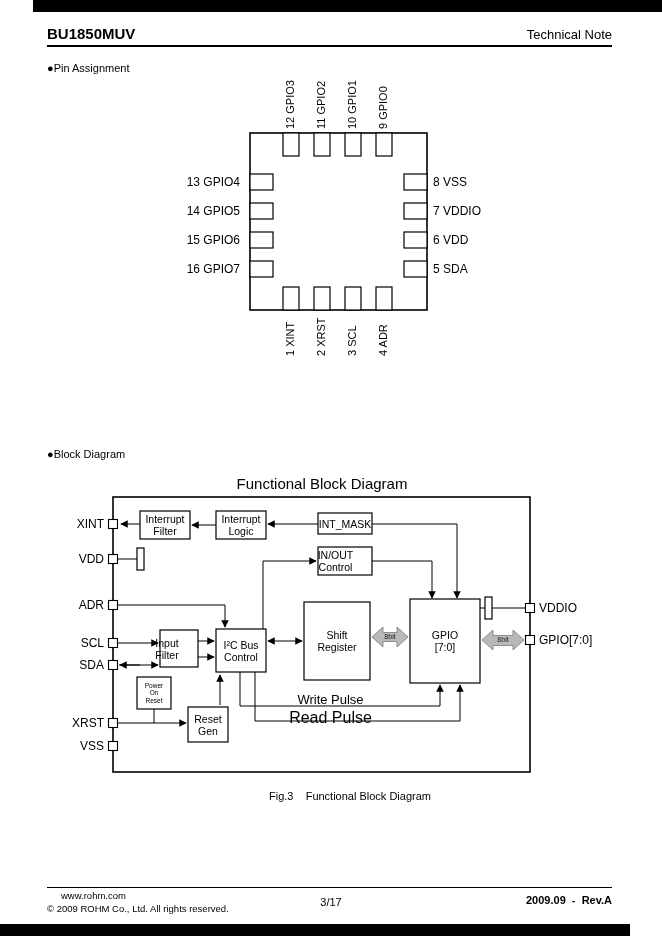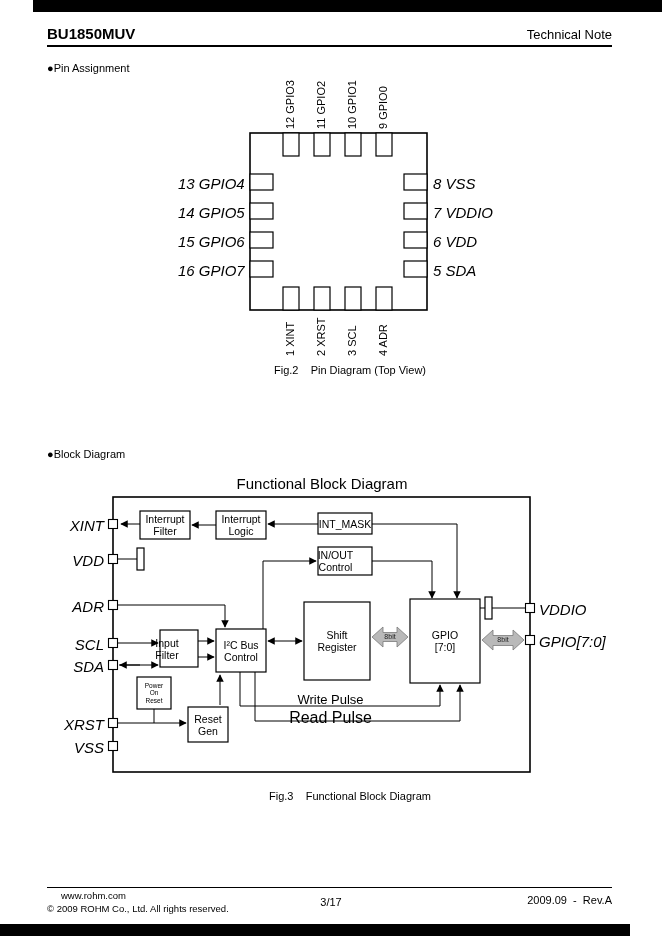--- a/index.html
+++ b/index.html
@@ -4,21 +4,21 @@
 <style>
   html,body{margin:0;padding:0;background:#ddd;}
   .page{position:relative;width:662px;height:936px;background:#ffffff;
         font-family:"Liberation Sans","DejaVu Sans",sans-serif;color:#000;overflow:hidden;}
   .svg-layer{position:absolute;left:0;top:0;z-index:0;}
   .txt{position:absolute;z-index:1;white-space:pre;line-height:1.25;}
   .r{text-align:right;}
   .c{text-align:center;}
   .vlabel{position:absolute;z-index:1;white-space:nowrap;height:13px;line-height:13px;
           font-size:11px;transform:rotate(-90deg);transform-origin:left bottom;}
-  .pinlbl{font-size:15px;font-style:italic;}
+  .pinlbl{font-size:12px;}
   .blk{position:absolute;z-index:1;display:flex;flex-direction:column;align-items:center;
        justify-content:center;text-align:center;font-size:10.5px;line-height:12px;}
   .bar{position:absolute;background:#000;z-index:2;}
   .rule{position:absolute;background:#000;z-index:1;}
   .buslbl{position:absolute;z-index:1;font-size:7px;text-align:center;line-height:8px;color:#222;}
 </style>
 </head>
 <body>
 
 <div class="page">
@@ -136,21 +136,20 @@
   <div class="vlabel" style="left:297px;top:116px">12 GPIO3</div>
   <div class="vlabel" style="left:328px;top:116px">11 GPIO2</div>
   <div class="vlabel" style="left:359px;top:116px">10 GPIO1</div>
   <div class="vlabel" style="left:390px;top:116px">9 GPIO0</div>
 
   <div class="vlabel" style="left:297px;top:343px">1 XINT</div>
   <div class="vlabel" style="left:328px;top:343px">2 XRST</div>
   <div class="vlabel" style="left:359px;top:343px">3 SCL</div>
   <div class="vlabel" style="left:390px;top:343px">4 ADR</div>
 
-  <div class="txt c" style="left:200px;top:364px;width:300px;font-size:11px">Fig.2    Pin Diagram (Top View)</div>
 
   <div class="txt c" style="left:172px;top:475px;width:300px;font-size:15px">Functional Block Diagram</div>
 
   <div class="txt r pinlbl" style="left:42px;top:517px;width:62px">XINT</div>
   <div class="txt r pinlbl" style="left:42px;top:552px;width:62px">VDD</div>
   <div class="txt r pinlbl" style="left:42px;top:598px;width:62px">ADR</div>
   <div class="txt r pinlbl" style="left:42px;top:636px;width:62px">SCL</div>
   <div class="txt r pinlbl" style="left:42px;top:658px;width:62px">SDA</div>
   <div class="txt r pinlbl" style="left:42px;top:716px;width:62px">XRST</div>
   <div class="txt r pinlbl" style="left:42px;top:739px;width:62px">VSS</div>
@@ -204,15 +203,15 @@
 
   <div class="txt c" style="left:283px;top:692px;width:95px;font-size:13px">Write Pulse</div>
   <div class="txt c" style="left:283px;top:708px;width:95px;font-size:16px">Read Pulse</div>
 
   <div class="txt c" style="left:200px;top:790px;width:300px;font-size:11px">Fig.3    Functional Block Diagram</div>
 
   <div class="rule" style="left:47px;top:887px;width:565px;height:1px"></div>
   <div class="txt" style="left:61px;top:890px;font-size:9.5px">www.rohm.com</div>
   <div class="txt" style="left:47px;top:903px;font-size:9.5px">© 2009 ROHM Co., Ltd. All rights reserved.</div>
   <div class="txt c" style="left:281px;top:896px;width:100px;font-size:11px">3/17</div>
-  <div class="txt r" style="left:452px;top:894px;width:160px;font-size:11px;font-weight:normal">2009.09  -  Rev.A</div>
+  <div class="txt r" style="left:452px;top:894px;width:160px;font-size:11px;font-weight:bold">2009.09  -  Rev.A</div>
 
 </div>
 
 </body></html>

